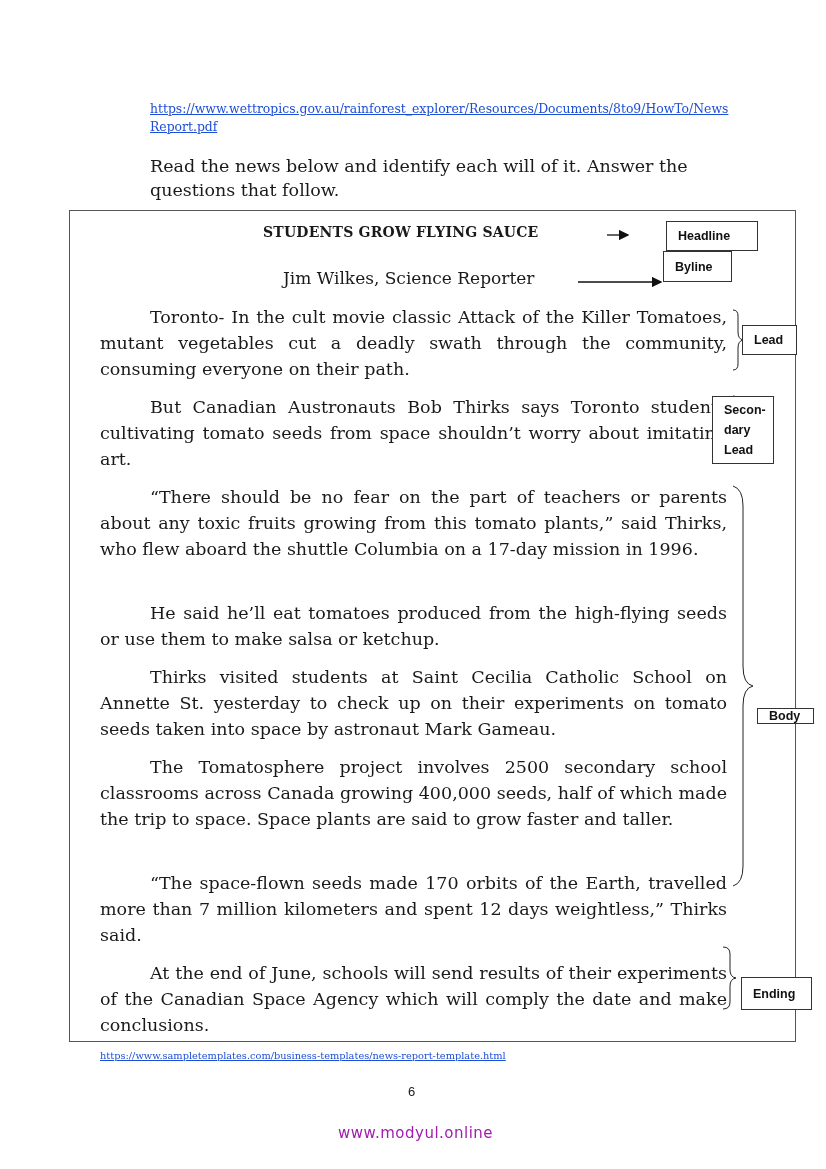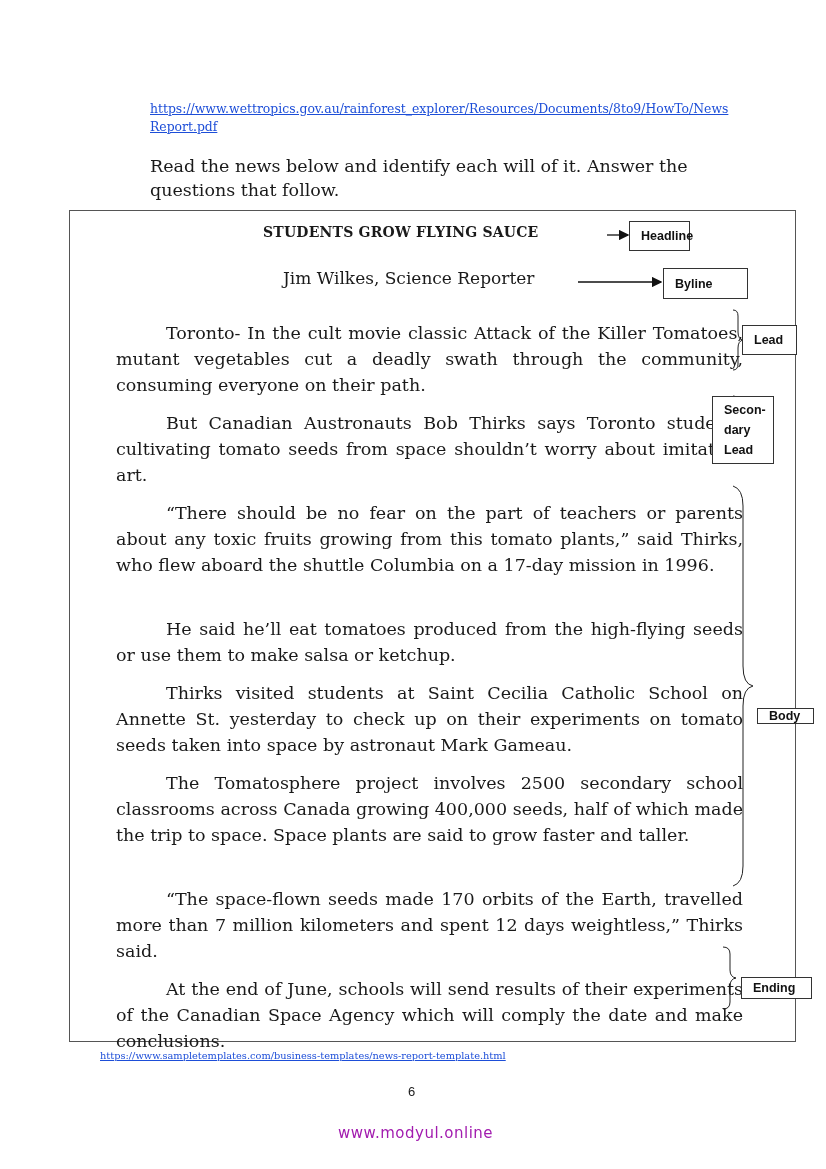--- a/index.html
+++ b/index.html
@@ -5,21 +5,21 @@
   html, body { margin: 0; padding: 0; background: #ffffff; }
   body { width: 826px; height: 1169px; position: relative; overflow: hidden;
          font-family: "DejaVu Serif", serif; color: #1a1a1a; }
   .abs { position: absolute; }
   .link { color: #1d4ed8; text-decoration: underline; }
   .src-link { left: 150px; top: 100px; width: 580px; font-size: 12.4px; line-height: 18px; word-break: break-all; }
   .instruction { left: 150px; top: 154px; width: 585px; font-size: 17.5px; line-height: 24px; }
   .frame { left: 69px; top: 210px; width: 727px; height: 832px; border: 1.6px solid #555; box-sizing: border-box; }
   .headline { left: 263px; top: 224px; font-size: 14px; font-weight: bold; letter-spacing: 0.2px; white-space: nowrap; }
   .byline { left: 283px; top: 268px; font-size: 17px; white-space: nowrap; }
-  .para { left: 100px; width: 627px; font-size: 17.5px; line-height: 26.2px; text-align: justify; text-indent: 50px; margin: 16px; }
+  .para { left: 100px; width: 627px; font-size: 17.5px; line-height: 26.2px; text-align: justify; text-indent: 50px; margin: 0; }
   .label-box { border: 1.3px solid #333; background: #fff; box-sizing: border-box;
                font-family: "Liberation Sans", sans-serif; font-weight: bold; font-size: 12.5px; color: #111;
                display: flex; align-items: center; padding-left: 11px; }
   .label-multi { flex-direction: column; align-items: flex-start; justify-content: center; line-height: 20px; }
   .footer-link { left: 100px; top: 1050px; font-size: 9.8px; }
   .page-num { left: 408px; top: 1084px; font-family: "Liberation Sans", sans-serif; font-size: 13px; }
   .watermark { left: 338px; top: 1124px; font-family: "DejaVu Sans", sans-serif; font-size: 15px; color: #a21caf; letter-spacing: 0.5px; }
   svg.overlay { position: absolute; left: 0; top: 0; pointer-events: none; }
 </style>
 </head>
@@ -55,36 +55,36 @@
 
   <path d="M733,310 q5,0 5,6 v16 q0,7 5,8 q-5,1 -5,8 v16 q0,6 -5,6" fill="none" stroke="#222" stroke-width="1"></path>
 
   <path d="M733,396 q5,0 5,6 v16 q0,7 5,8 q-5,1 -5,8 v16 q0,6 -5,6" fill="none" stroke="#222" stroke-width="1"></path>
 
   <path d="M733,486 q10,3 10,20 v160 q0,18 10,20 q-10,2 -10,20 v160 q0,17 -10,20" fill="none" stroke="#222" stroke-width="1"></path>
 
   <path d="M723,947 q7,0 7,7 v16 q0,7 6,8 q-6,1 -6,8 v16 q0,7 -7,7" fill="none" stroke="#222" stroke-width="1"></path>
 </svg>
 
-<div class="abs label-box" style="left:629px;top:221px;width:61px;height:30px">
+<div class="abs label-box" style="left:666px;top:221px;width:92px;height:30px">
     <span>Headline</span>
   </div>
-<div class="abs label-box" style="left:663px;top:268px;width:85px;height:31px">
+<div class="abs label-box" style="left:663px;top:251px;width:69px;height:31px">
     <span>Byline</span>
   </div>
 <div class="abs label-box" style="left:742px;top:325px;width:55px;height:30px">
     <span>Lead</span>
   </div>
 <div class="abs label-box label-multi" style="left:712px;top:396px;width:62px;height:68px">
   <span>Secon-</span>
   <span>dary</span>
   <span>Lead</span>
 </div>
 <div class="abs label-box" style="left:757px;top:708px;width:57px;height:16px">
     <span>Body</span>
   </div>
-<div class="abs label-box" style="left:741px;top:977px;width:71px;height:22px">
+<div class="abs label-box" style="left:741px;top:977px;width:71px;height:33px">
     <span>Ending</span>
   </div>
 
 <a class="abs link footer-link">https://www.sampletemplates.com/business-templates/news-report-template.html</a>
 <div class="abs page-num">6</div>
 <div class="abs watermark">www.modyul.online</div>
 
 </body></html>

